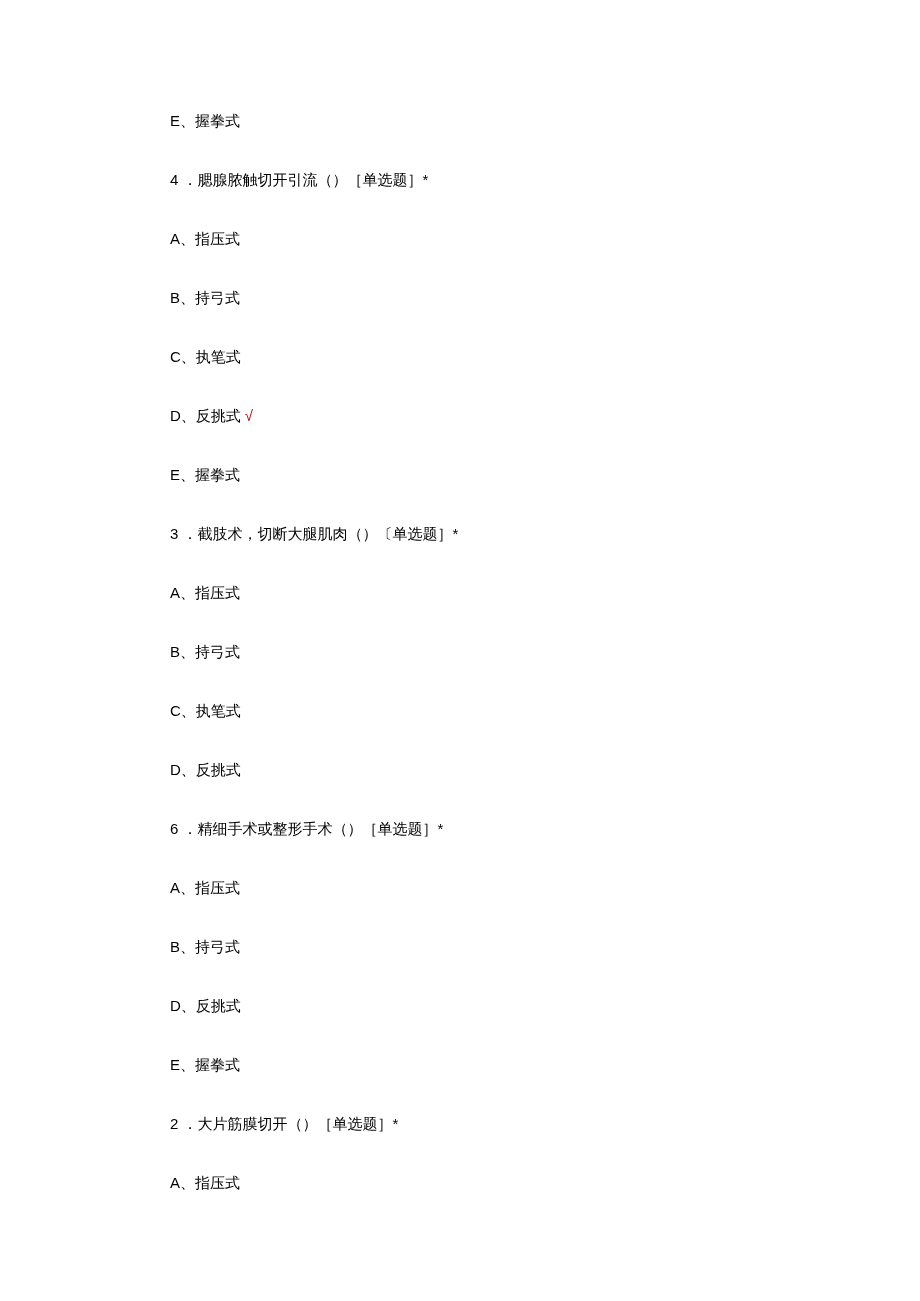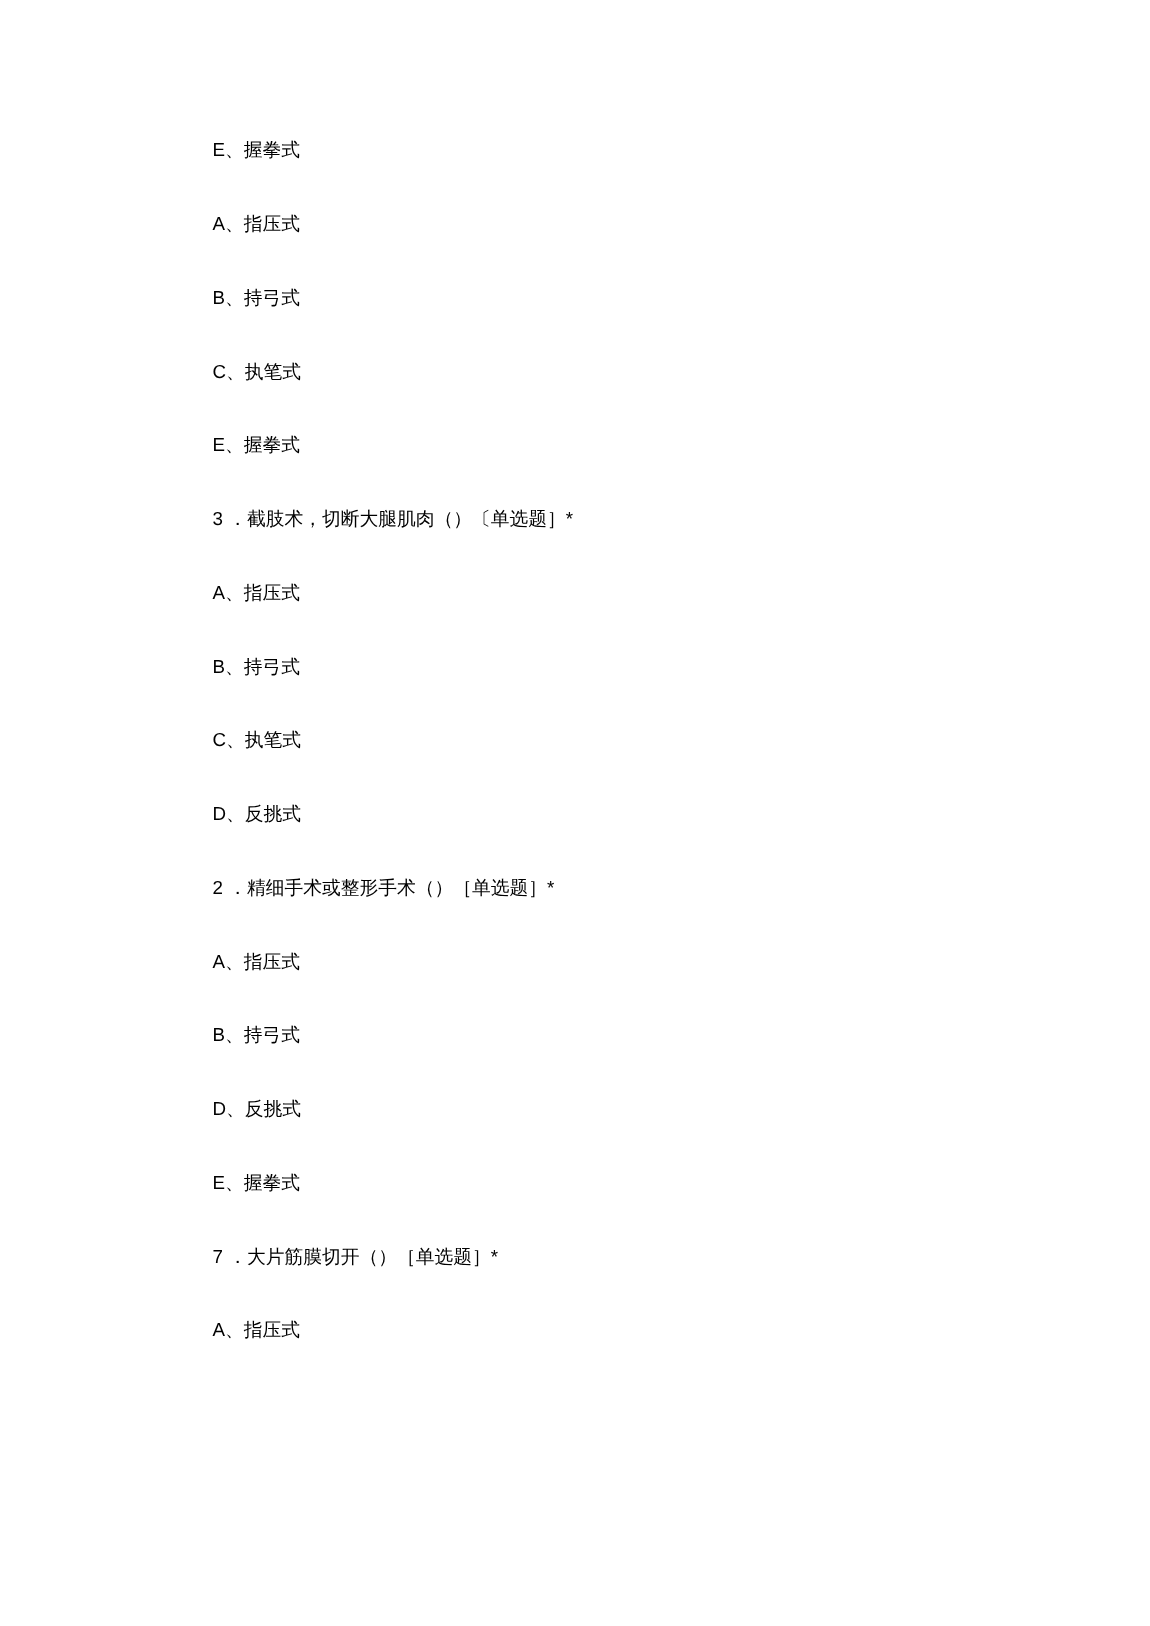--- a/index.html
+++ b/index.html
@@ -25,29 +25,31 @@
   .check {
     color: #c00000;
     margin-left: 4px;
   }
 </style>
 </head>
 <body>
 
 <div class="page">
   <div class="line"><span>E、握拳式</span></div>
+  <div class="line"><span>4 ．腮腺脓触切开引流（）［单选题］*</span></div>
   <div class="line"><span>A、指压式</span></div>
   <div class="line"><span>B、持弓式</span></div>
   <div class="line"><span>C、执笔式</span></div>
+  <div class="line"><span>D、反挑式</span><span class="check">√</span></div>
   <div class="line"><span>E、握拳式</span></div>
   <div class="line"><span>3 ．截肢术，切断大腿肌肉（）〔单选题］*</span></div>
   <div class="line"><span>A、指压式</span></div>
   <div class="line"><span>B、持弓式</span></div>
   <div class="line"><span>C、执笔式</span></div>
   <div class="line"><span>D、反挑式</span></div>
-  <div class="line"><span>2 ．精细手术或整形手术（）［单选题］*</span></div>
+  <div class="line"><span>6 ．精细手术或整形手术（）［单选题］*</span></div>
   <div class="line"><span>A、指压式</span></div>
   <div class="line"><span>B、持弓式</span></div>
   <div class="line"><span>D、反挑式</span></div>
   <div class="line"><span>E、握拳式</span></div>
-  <div class="line"><span>7 ．大片筋膜切开（）［单选题］*</span></div>
+  <div class="line"><span>2 ．大片筋膜切开（）［单选题］*</span></div>
   <div class="line"><span>A、指压式</span></div>
 </div>
 
 </body></html>

